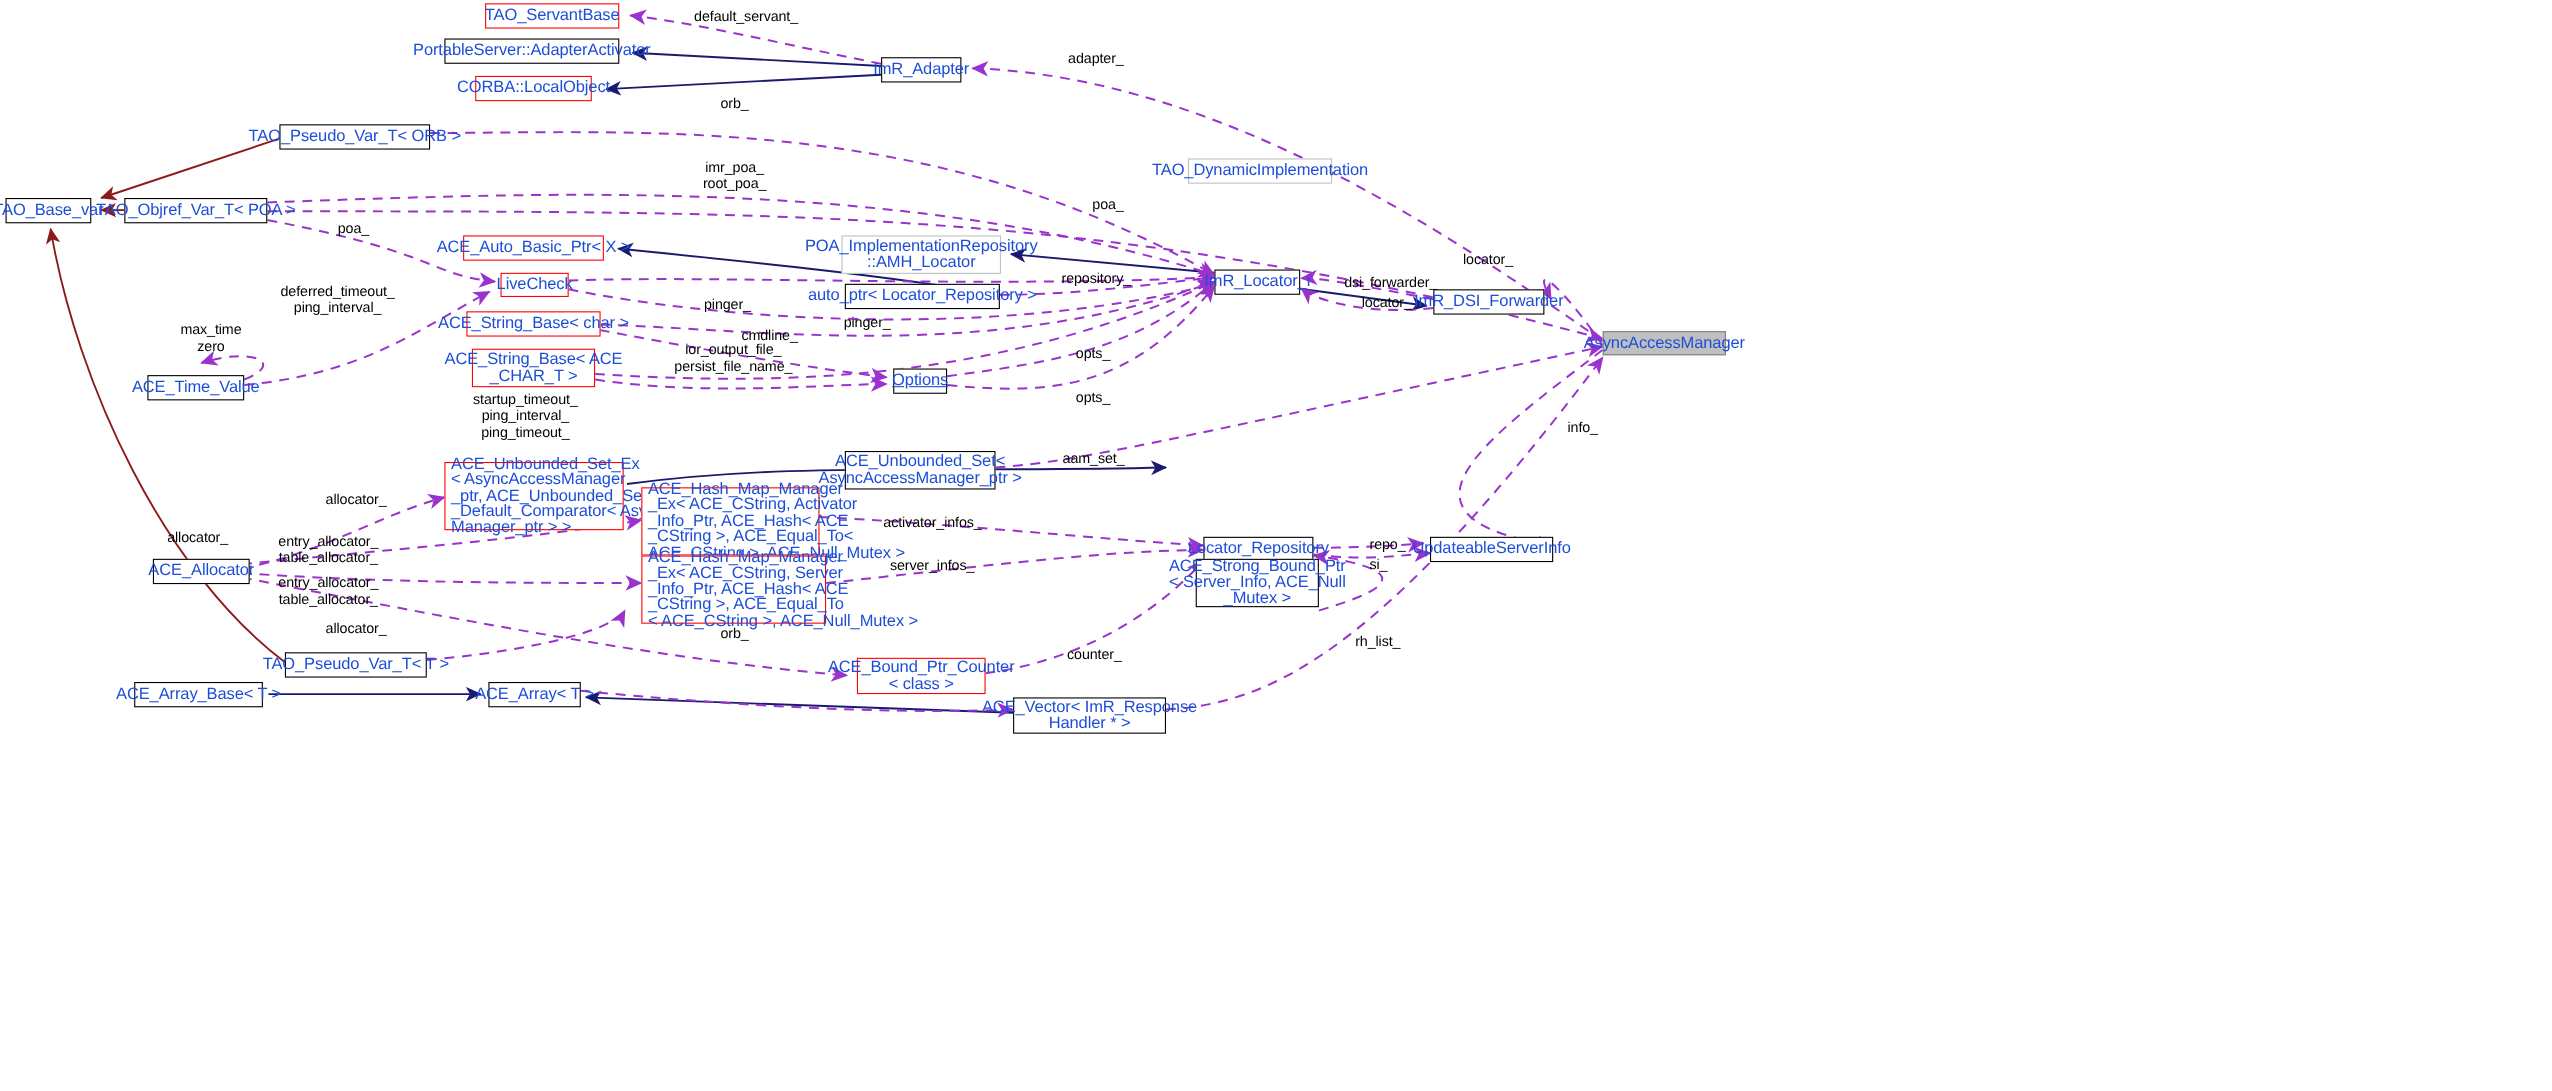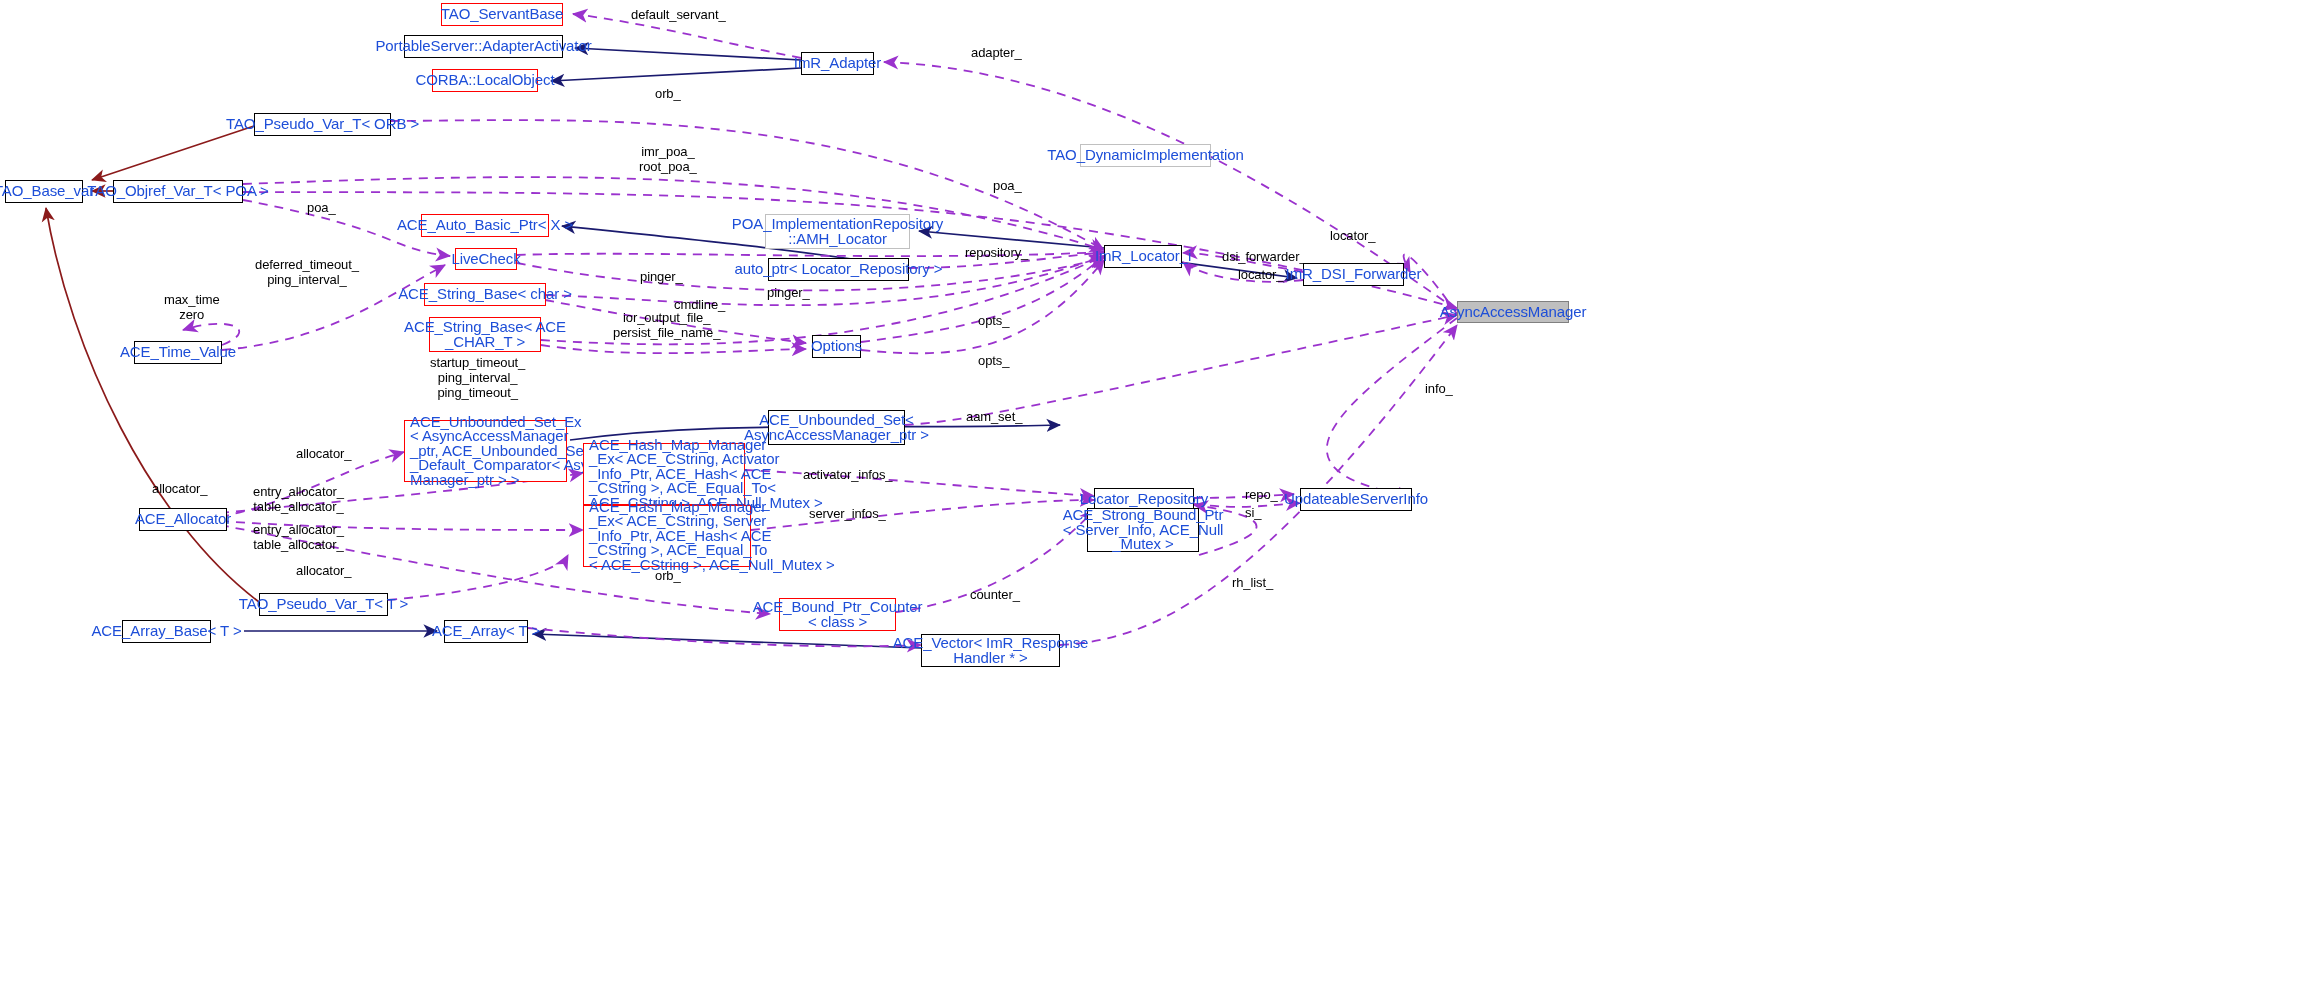--- a/index.html
+++ b/index.html
@@ -140,21 +140,21 @@
     <div class="node gray multiline" style="left:765px;top:214px;width:145px;height:35px;">POA_ImplementationRepository
 ::AMH_Locator</div>
     <div class="node black" style="left:1104px;top:245px;width:78px;height:23px;">ImR_Locator_i</div>
     <div class="node black" style="left:1303px;top:263px;width:101px;height:23px;">ImR_DSI_Forwarder</div>
     <div class="node red" style="left:455px;top:248px;width:62px;height:22px;">LiveCheck</div>
     <div class="node black" style="left:768px;top:258px;width:141px;height:23px;">auto_ptr&lt; Locator_Repository &gt;</div>
     <div class="node filled" style="left:1457px;top:301px;width:112px;height:22px;">AsyncAccessManager</div>
     <div class="node red" style="left:424px;top:283px;width:122px;height:23px;">ACE_String_Base&lt; char &gt;</div>
     <div class="node red multiline" style="left:429px;top:317px;width:112px;height:35px;">ACE_String_Base&lt; ACE
 _CHAR_T &gt;</div>
-    <div class="node black" style="left:812px;top:335px;width:49px;height:23px;">Options</div>
+    <div class="node black" style="left:812px;top:335px;width:49px;height:23px;text-decoration:underline;">Options</div>
     <div class="node black" style="left:134px;top:341px;width:88px;height:23px;">ACE_Time_Value</div>
     <div class="node red multiline lefttext" style="left:404px;top:420px;width:163px;height:62px;">ACE_Unbounded_Set_Ex
 &lt; AsyncAccessManager
 _ptr, ACE_Unbounded_Set
 _Default_Comparator&lt; AsyncAccess
 Manager_ptr &gt; &gt;</div>
     <div class="node black multiline" style="left:768px;top:410px;width:137px;height:35px;">ACE_Unbounded_Set&lt;
 AsyncAccessManager_ptr &gt;</div>
     <div class="node red multiline lefttext" style="left:583px;top:443px;width:162px;height:62px;">ACE_Hash_Map_Manager
 _Ex&lt; ACE_CString, Activator
@@ -168,21 +168,21 @@
 &lt; ACE_CString &gt;, ACE_Null_Mutex &gt;</div>
     <div class="node black" style="left:1094px;top:488px;width:100px;height:23px;">Locator_Repository</div>
     <div class="node black" style="left:1300px;top:488px;width:112px;height:23px;">UpdateableServerInfo</div>
     <div class="node black" style="left:139px;top:508px;width:88px;height:23px;">ACE_Allocator</div>
     <div class="node black multiline" style="left:1087px;top:508px;width:112px;height:44px;">ACE_Strong_Bound_Ptr
 &lt; Server_Info, ACE_Null
 _Mutex &gt;</div>
     <div class="node black" style="left:259px;top:593px;width:129px;height:23px;">TAO_Pseudo_Var_T&lt; T &gt;</div>
     <div class="node red multiline" style="left:779px;top:598px;width:117px;height:33px;">ACE_Bound_Ptr_Counter
 &lt; class &gt;</div>
-    <div class="node black" style="left:122px;top:620px;width:89px;height:23px;">ACE_Array_Base&lt; T &gt;</div>
+    <div class="node black" style="left:122px;top:620px;width:117px;height:23px;">ACE_Array_Base&lt; T &gt;</div>
     <div class="node black" style="left:444px;top:620px;width:84px;height:23px;">ACE_Array&lt; T &gt;</div>
     <div class="node black multiline" style="left:921px;top:634px;width:139px;height:33px;">ACE_Vector&lt; ImR_Response
 Handler * &gt;</div>
   </div>
 
   <div>
     <div class="edge-label" style="left:631px;top:7px;">default_servant_</div>
     <div class="edge-label" style="left:971px;top:45px;">adapter_</div>
     <div class="edge-label" style="left:655px;top:86px;">orb_</div>
     <div class="edge-label" style="left:639px;top:144px;">imr_poa_

